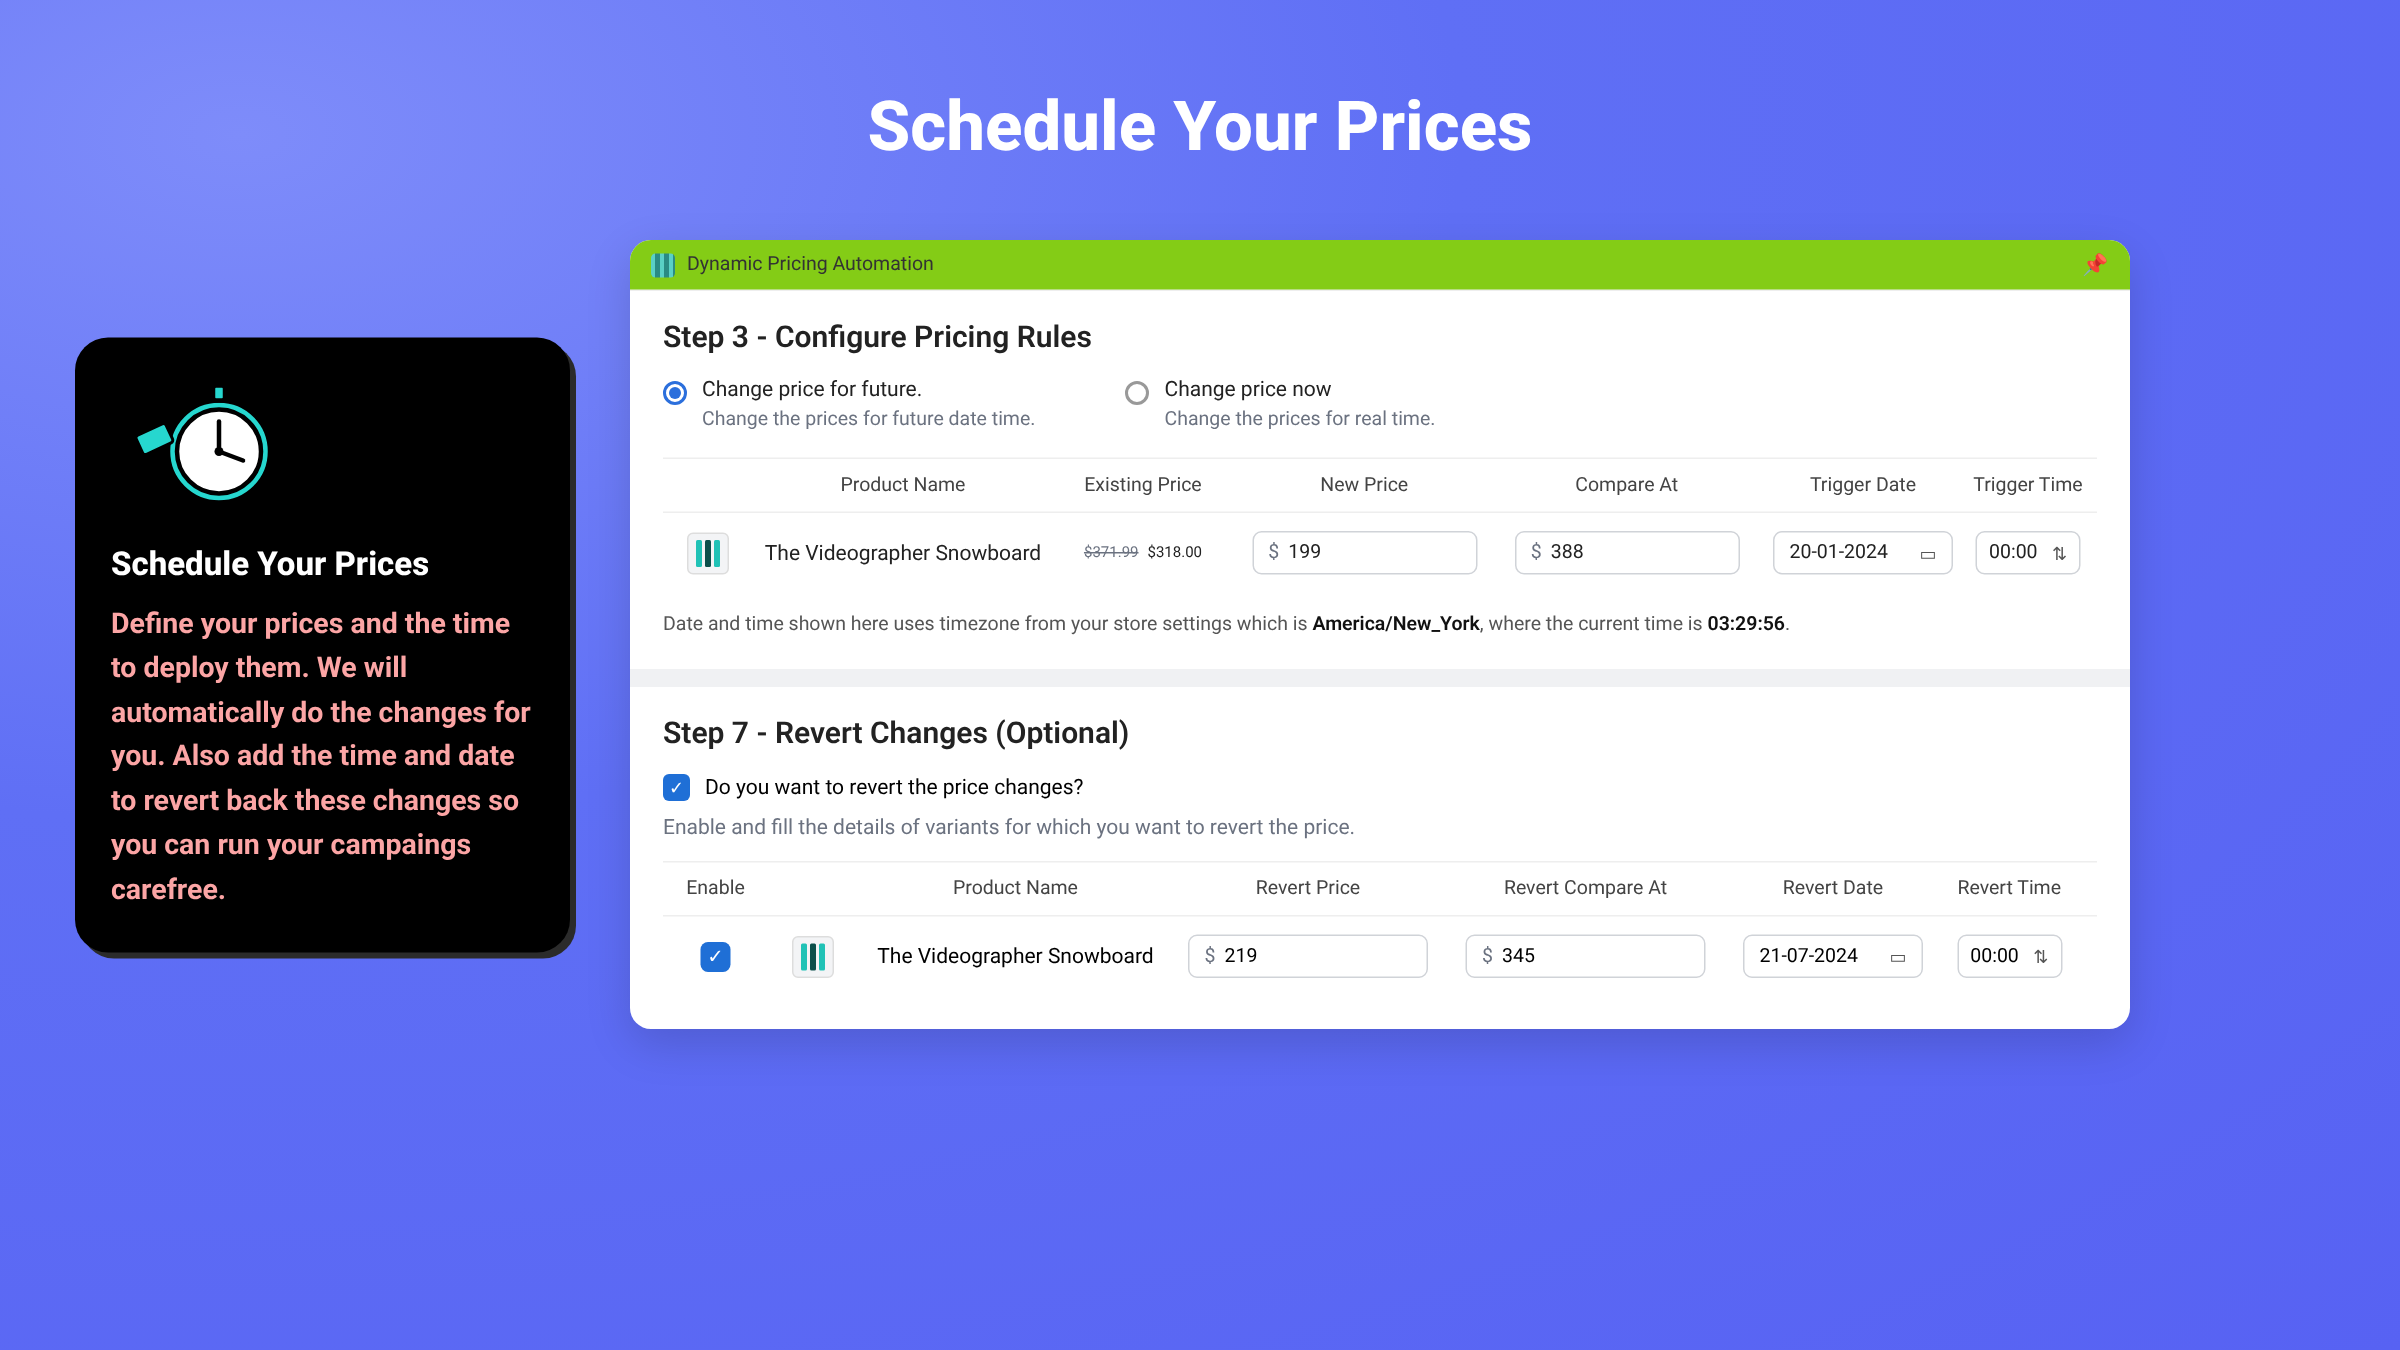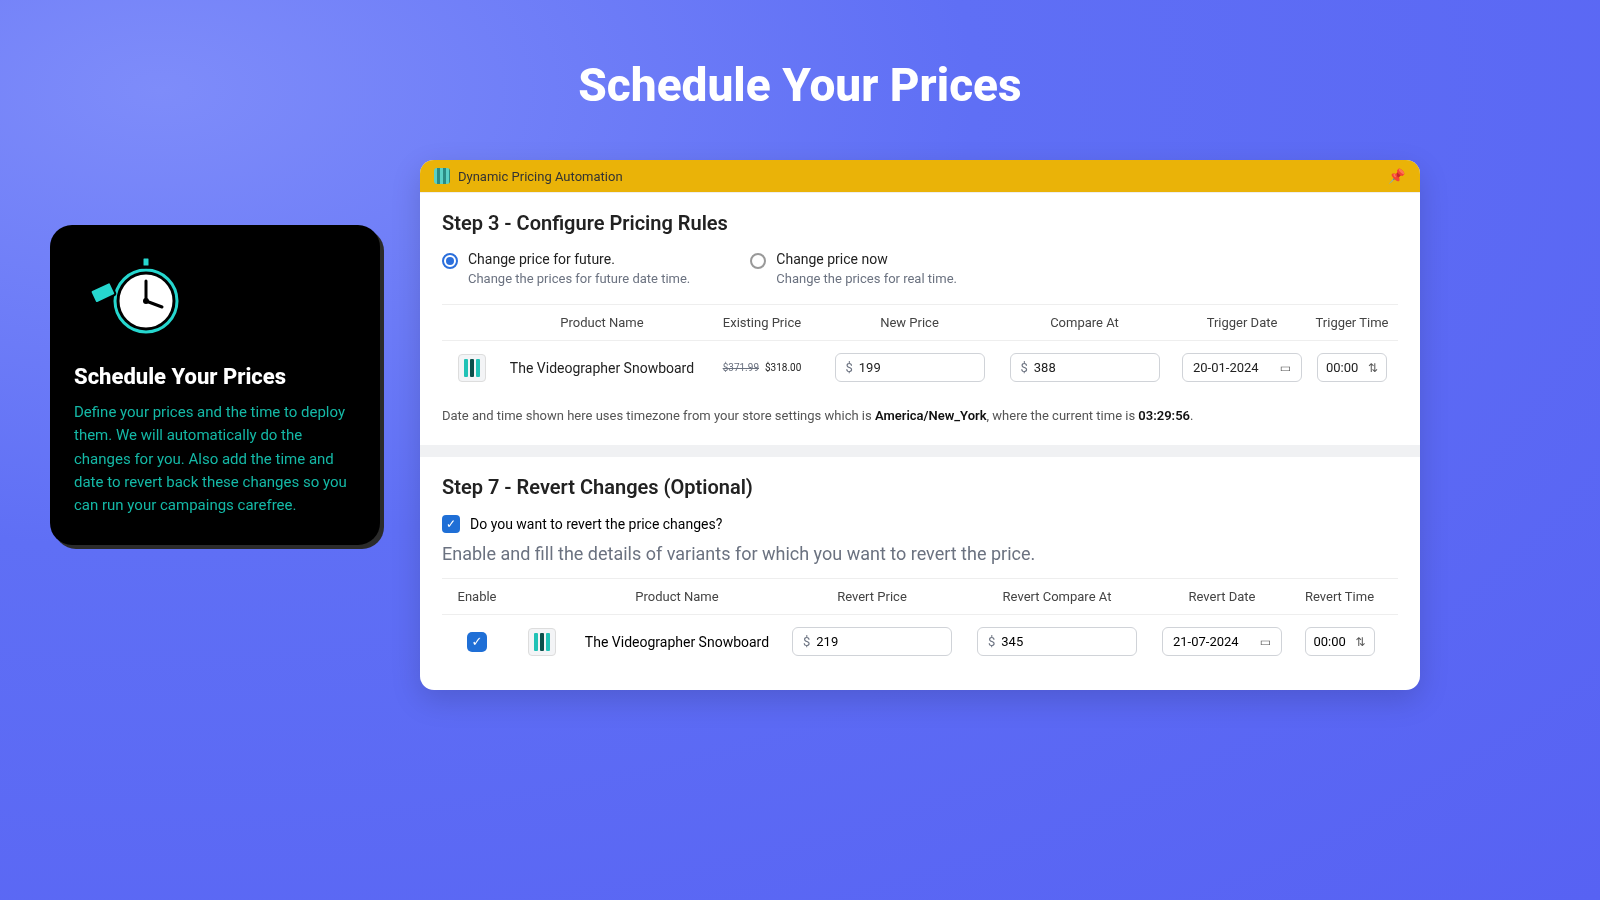--- a/index.html
+++ b/index.html
@@ -15,31 +15,31 @@
   text-align:center; color:#fff; font-size:46px; font-weight:800;
 }
 
 .info-card {
   position:absolute; left:50px; top:225px; width:330px;
   background:#000; border-radius:22px; padding:24px 24px 28px 24px;
   box-shadow: 4px 4px 0 0 #2b2b2b;
 }
 .info-icon-wrap { display:flex; justify-content:flex-start; margin-bottom:16px; padding-left:10px;}
 .info-card h3 { color:#fff; font-size:22px; font-weight:800; margin-bottom:12px; }
-.info-card p  { color:#14b8a6; font-size:15px; line-height:1.55; font-weight:400;}
+.info-card p  { color:#fca5a5; font-size:19px; line-height:1.55; font-weight:700;}
 
 .app {
   position:absolute; left:420px; top:160px; width:1000px;
   background:#fff; border-radius:14px;
   box-shadow: 0 10px 30px rgba(0,0,0,.15);
   overflow:hidden;
 }
 .app-header {
   display:flex; align-items:center; justify-content:space-between;
-  padding:8px 14px; background:#eab308; border-bottom:1px solid #eee;
+  padding:8px 14px; background:#84cc16; border-bottom:1px solid #eee;
   font-size:13px; color:#333;
 }
 .app-header .left { display:flex; align-items:center; gap:8px; }
 .app-logo {
   width:16px; height:16px; border-radius:3px;
   background: repeating-linear-gradient(90deg,#5ad0c6 0 3px,#2a8b84 3px 6px);
 }
 .pin { color:#444; font-size:14px; }
 .panel { padding:18px 22px 22px 22px; }
 .panel + .panel { border-top:12px solid #f0f1f3; }
@@ -87,21 +87,21 @@
 .dollar { color:#6b7280; }
 .cal-ico, .spin-ico { color:#555; font-size:12px;}
 .note { font-size:13px; color:#555; margin-top:14px;}
 .note b { color:#111; font-weight:600;}
 .chk-row { display:flex; align-items:center; gap:10px; margin-bottom:10px; font-size:14px;}
 .chk {
   width:18px; height:18px; border-radius:4px; background:#1f6fd6;
   display:flex; align-items:center; justify-content:center;
   color:#fff; font-size:12px;
 }
-.sub { font-size:18px; color:#6b7280; margin-bottom:14px;}
+.sub { font-size:14px; color:#6b7280; margin-bottom:14px;}
 
 .tbl-head2, .tbl-row2 {
   display:grid;
   grid-template-columns: 70px 60px 210px 180px 190px 140px 95px;
   align-items:center;
 }
 .tbl-head2 { font-size:13px; color:#444; padding:10px 0; border-top:1px solid #eee; border-bottom:1px solid #eee;}
 .tbl-head2 > div { text-align:center;}
 .tbl-row2 { padding:12px 0; font-size:14px;}
 .tbl-row2 > div{ display:flex; justify-content:center; align-items:center;}

